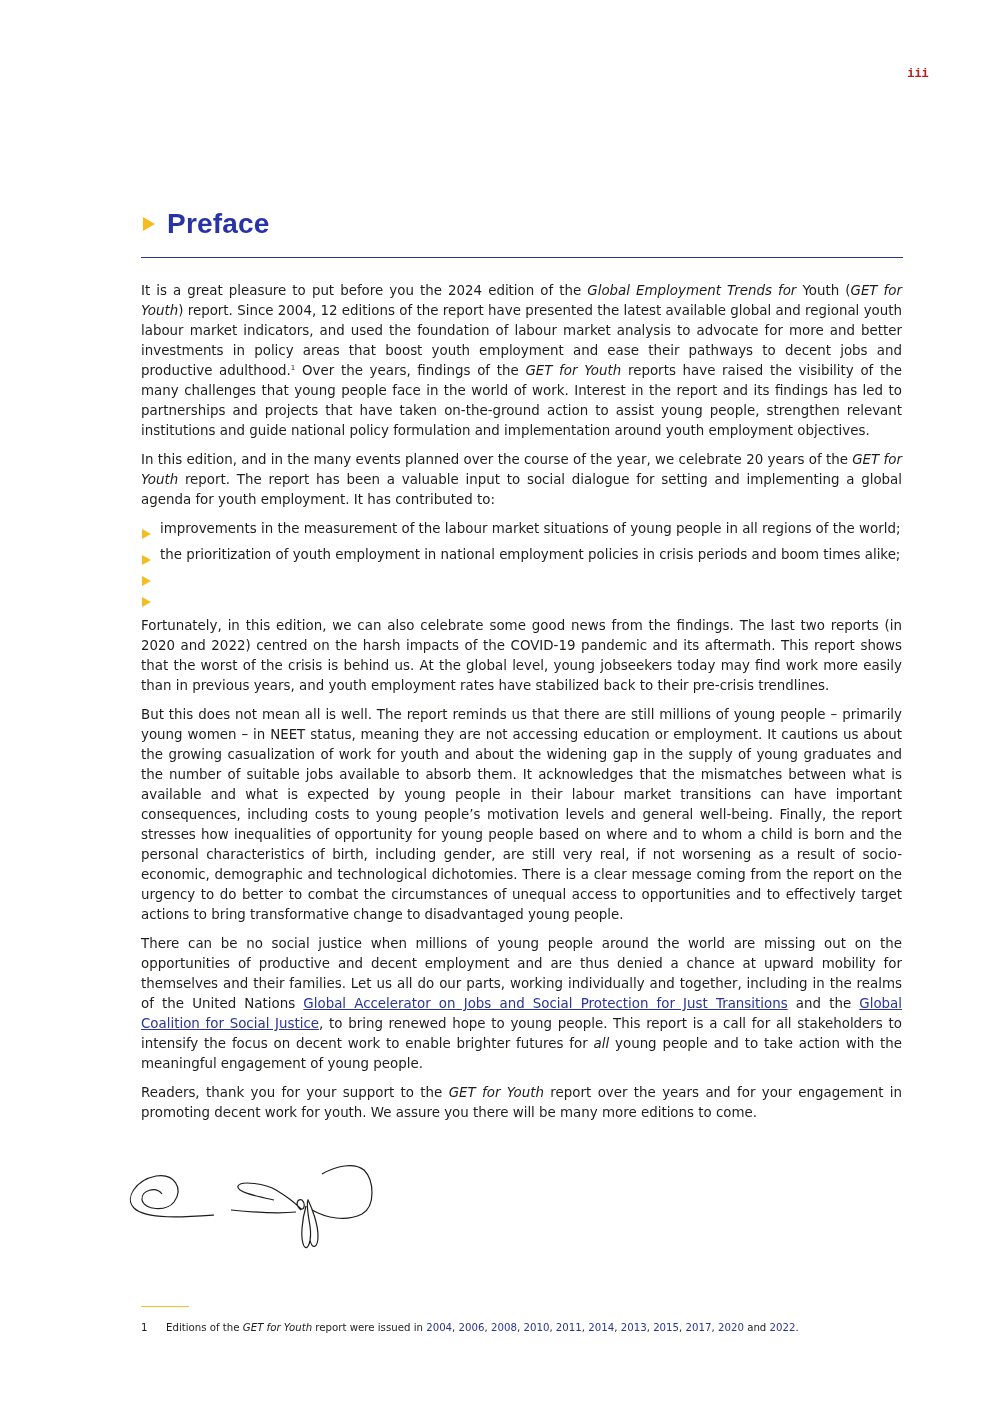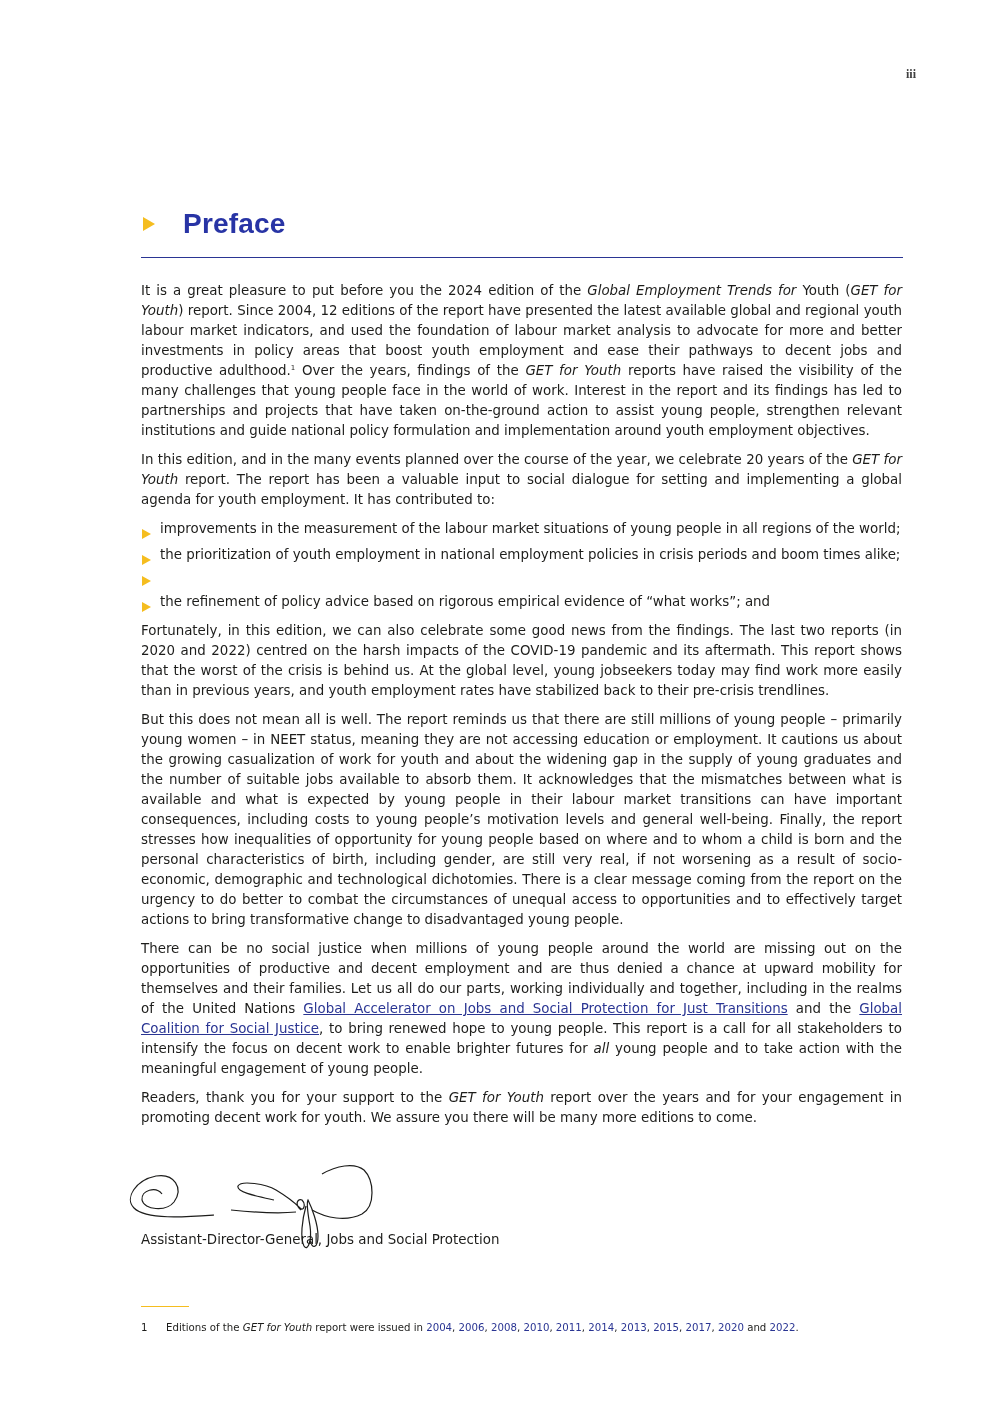--- a/index.html
+++ b/index.html
@@ -1,19 +1,19 @@
 <!DOCTYPE html>
 <html><head>
 <meta charset="utf-8">
 <style>
   html, body { margin: 0; padding: 0; background: #ffffff; }
   body { width: 992px; height: 1403px; position: relative; overflow: hidden;
          font-family: "DejaVu Sans", sans-serif; color: #1d1d1b; }
-  .page-num { position: absolute; top: 67px; left: 906px; width: 24px; text-align: left;
-              font-family: Liberation Serif, serif; font-weight: bold; font-size: 12px; color: #404040; }
+  .page-num { position: absolute; top: 67px; left: 906px; width: 24px; text-align: center;
+              font-family: Liberation Mono, monospace; font-weight: bold; font-size: 12px; color: #b91c1c; }
   .title-wrap { position: absolute; top: 205px; left: 141px; width: 762px; }
   .title-row { display: flex; align-items: center; height: 38px; }
   .tri { width: 0; height: 0; border-top: 7px solid transparent; border-bottom: 7px solid transparent;
          border-left: 12px solid #f5bd1f; margin: 0 12px 0 2px; }
   .title { font-family: "Liberation Sans", sans-serif; font-weight: bold; font-size: 28px; color: #2834a5; letter-spacing: 0.2px; }
   .rule { position: absolute; top: 257px; left: 141px; width: 762px; height: 0; border-top: 1.5px solid #2a3593; }
   .content { position: absolute; top: 281px; left: 141px; width: 761px; font-size: 13.4px; line-height: 20px; }
   .content p { margin: 0 0 9px 0; text-align: justify; }
   .content i { font-style: italic; }
   .content a { color: #2a3593; text-decoration: underline; }
@@ -30,21 +30,21 @@
   .footnote a { color: #2a3593; }
 </style>
 </head>
 <body>
 
 <div class="page-num">iii</div>
 
 <div class="title-wrap">
   <div class="title-row">
     <span class="tri"></span>
-    <h1 class="title" style="margin:16px">Preface</h1>
+    <h1 class="title" style="margin:0">Preface</h1>
   </div>
 </div>
 <div class="rule"></div>
 
 <div class="content">
   <p><span>It is a great pleasure to put before you the 2024 edition of the </span><i>Global Employment Trends for</i><span> Youth (</span><i>GET for Youth</i><span>) report. Since 2004, 12 editions of the report have presented the latest available global and regional youth labour market indicators, and used the foundation of labour market analysis to advocate for more and better investments in policy areas that boost youth employment and ease their pathways to decent jobs and productive adulthood.</span><sup>1</sup><span> Over the years, findings of the </span><i>GET for Youth</i><span> reports have raised the visibility of the many challenges that young people face in the world of work. Interest in the report and its findings has led to partnerships and projects that have taken on-the-ground action to assist young people, strengthen relevant institutions and guide national policy formulation and implementation around youth employment objectives.</span></p>
 
   <p><span>In this edition, and in the many events planned over the course of the year, we celebrate 20 years of the </span><i>GET for Youth</i><span> report. The report has been a valuable input to social dialogue for setting and implementing a global agenda for youth employment. It has contributed to:</span></p>
 
   <ul class="bullets">
@@ -54,41 +54,39 @@
       </li>
     <li>
         <span class="btri"></span>
         <span>the prioritization of youth employment in national employment policies in crisis periods and boom times alike;</span>
       </li>
     <li>
         <span class="btri"></span>
       </li>
     <li>
         <span class="btri"></span>
-        <span>the refinement of policy advice based on rigorous empirical evidence of “what works”; and</span>
       </li>
   </ul>
 
   <p>Fortunately, in this edition, we can also celebrate some good news from the findings. The last two reports (in 2020 and 2022) centred on the harsh impacts of the COVID-19 pandemic and its aftermath. This report shows that the worst of the crisis is behind us. At the global level, young jobseekers today may find work more easily than in previous years, and youth employment rates have stabilized back to their pre-crisis trendlines.</p>
   <p>But this does not mean all is well. The report reminds us that there are still millions of young people – primarily young women – in NEET status, meaning they are not accessing education or employment. It cautions us about the growing casualization of work for youth and about the widening gap in the supply of young graduates and the number of suitable jobs available to absorb them. It acknowledges that the mismatches between what is available and what is expected by young people in their labour market transitions can have important consequences, including costs to young people’s motivation levels and general well-being. Finally, the report stresses how inequalities of opportunity for young people based on where and to whom a child is born and the personal characteristics of birth, including gender, are still very real, if not worsening as a result of socio-economic, demographic and technological dichotomies. There is a clear message coming from the report on the urgency to do better to combat the circumstances of unequal access to opportunities and to effectively target actions to bring transformative change to disadvantaged young people.</p>
 
   <p><span>There can be no social justice when millions of young people around the world are missing out on the opportunities of productive and decent employment and are thus denied a chance at upward mobility for themselves and their families. Let us all do our parts, working individually and together, including in the realms of the United Nations </span><a>Global Accelerator on Jobs and Social Protection for Just Transitions</a><span> and the </span><a>Global Coalition for Social Justice</a><span>, to bring renewed hope to young people. This report is a call for all stakeholders to intensify the focus on decent work to enable brighter futures for </span><i>all</i><span> young people and to take action with the meaningful engagement of young people.</span></p>
 
   <p><span>Readers, thank you for your support to the </span><i>GET for Youth</i><span> report over the years and for your engagement in promoting decent work for youth. We assure you there will be many more editions to come.</span></p>
 </div>
 
 <svg class="sig" viewBox="0 0 250 92" fill="none" stroke="#1d1d1b" stroke-width="1.2">
   <path d="M88 55 C60 57 20 60 8 48 C-2 38 10 20 30 16 C48 13 58 28 48 42 C40 52 18 50 16 40 C15 30 30 26 36 34"></path>
   <path d="M105 50 C125 52 150 54 170 52"></path>
   <path d="M148 40 C130 36 110 32 112 26 C115 20 140 24 150 30 C160 36 170 44 174 48 C178 52 180 44 176 40 C172 38 168 44 175 50"></path>
   <path d="M180 46 C176 60 174 78 178 86 C182 92 186 80 184 66 C182 54 180 44 182 40 C186 48 192 64 192 76 C192 88 186 90 184 80"></path>
   <path d="M186 50 C200 58 220 62 236 54 C250 46 248 20 238 10 C228 2 210 6 196 14"></path>
 </svg>
 
 <div class="signer">
-  <div>Assistant-Director-General, Jobs and Social Protection</div>
 </div>
 
 <div class="fn-rule"></div>
 <div class="footnote">
   <span class="fn-num">1</span>
   <span><span>Editions of the </span><i>GET for Youth</i><span> report were issued in </span><a>2004</a>, <a>2006</a>, <a>2008</a>, <a>2010</a>, <a>2011</a>, <a>2014</a>, <a>2013</a>, <a>2015</a>, <a>2017</a>, <a>2020</a><span> and </span><a>2022</a><span>.</span></span>
 </div>
 
 </body></html>

